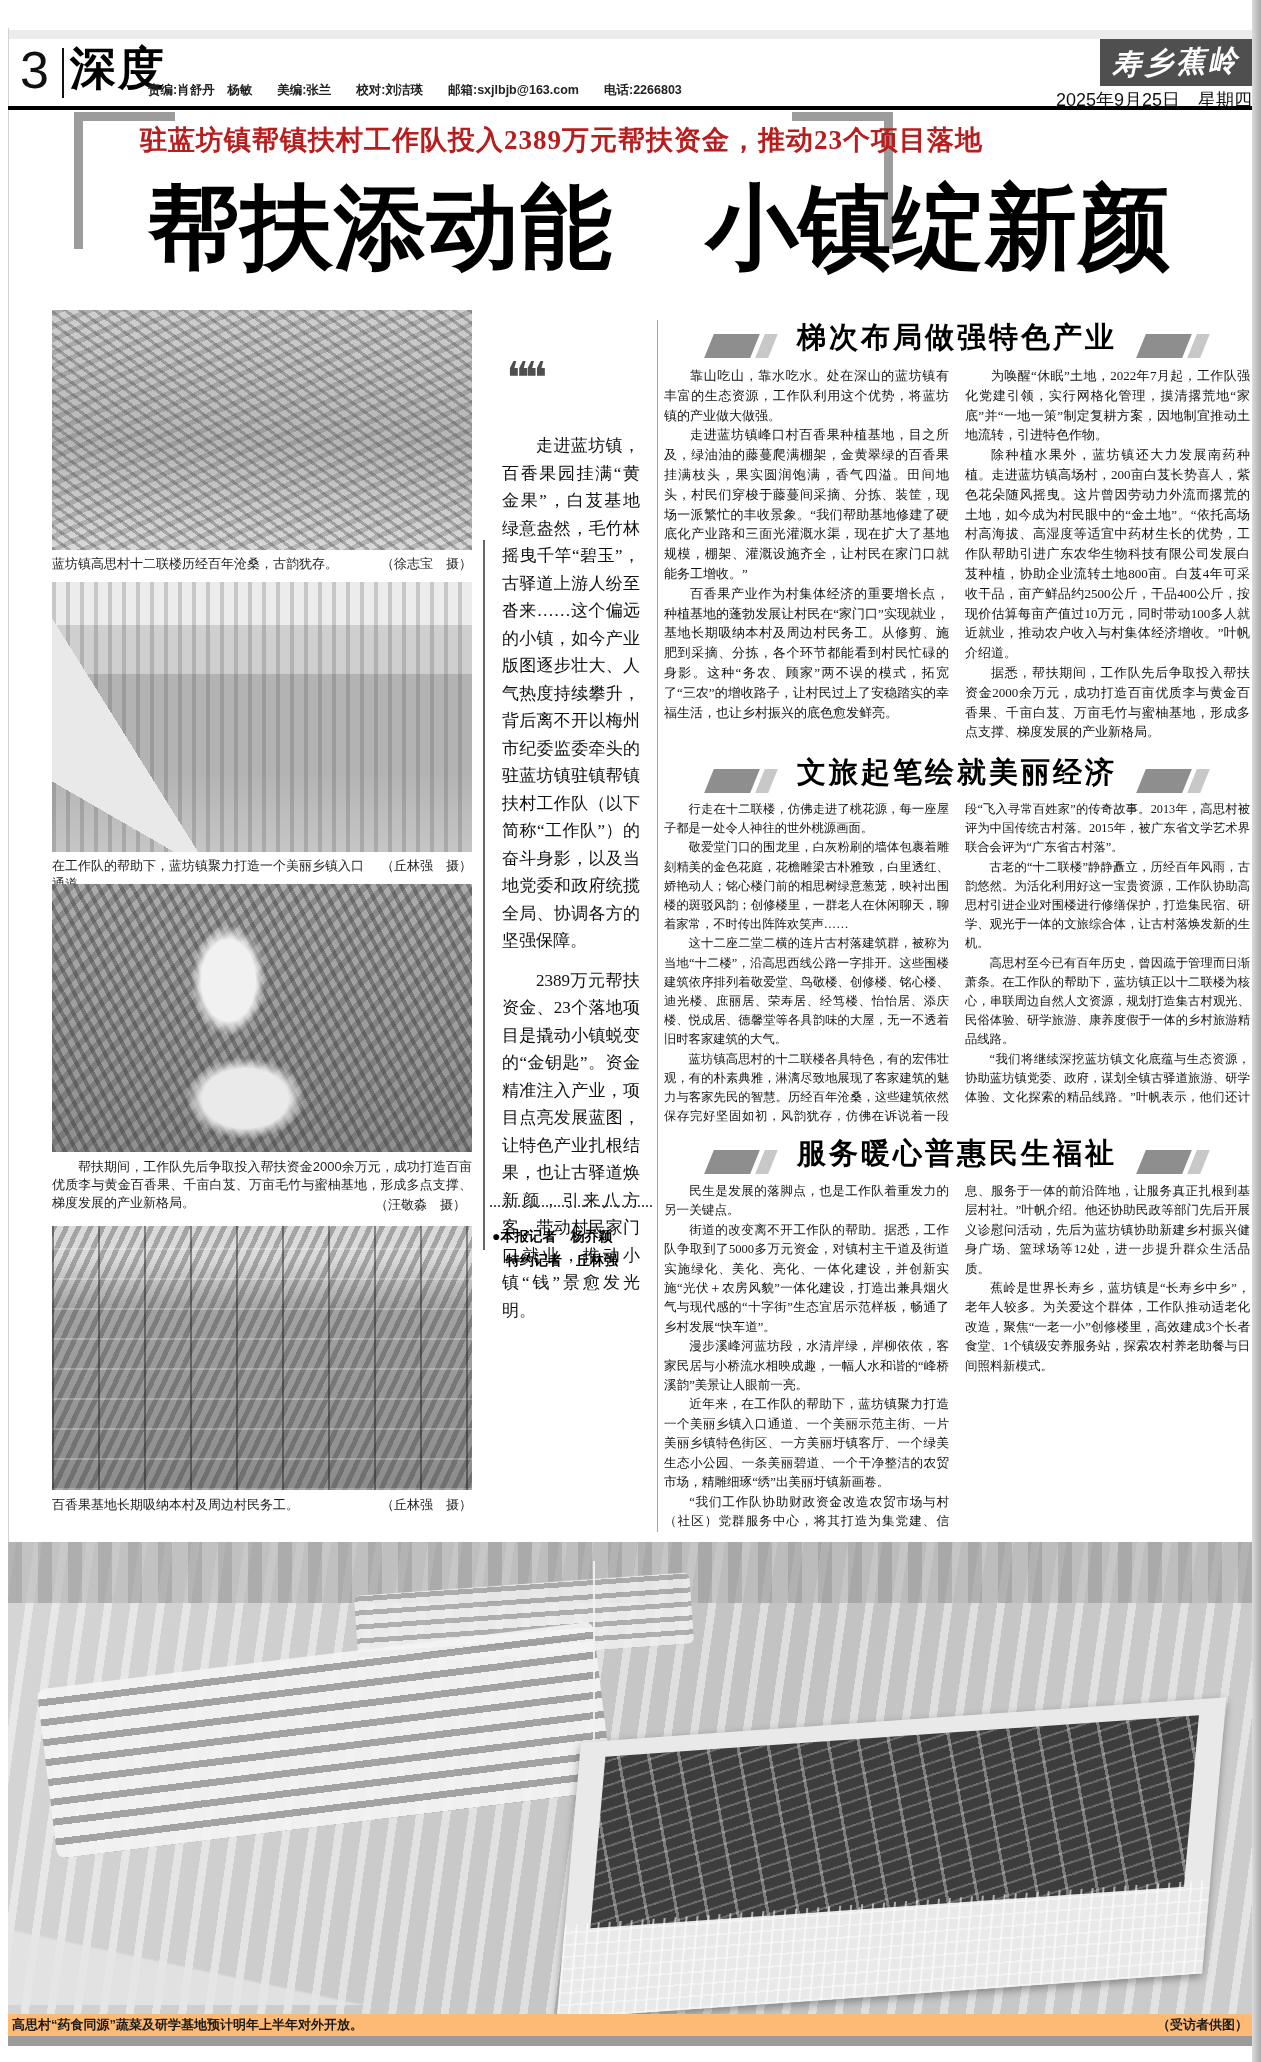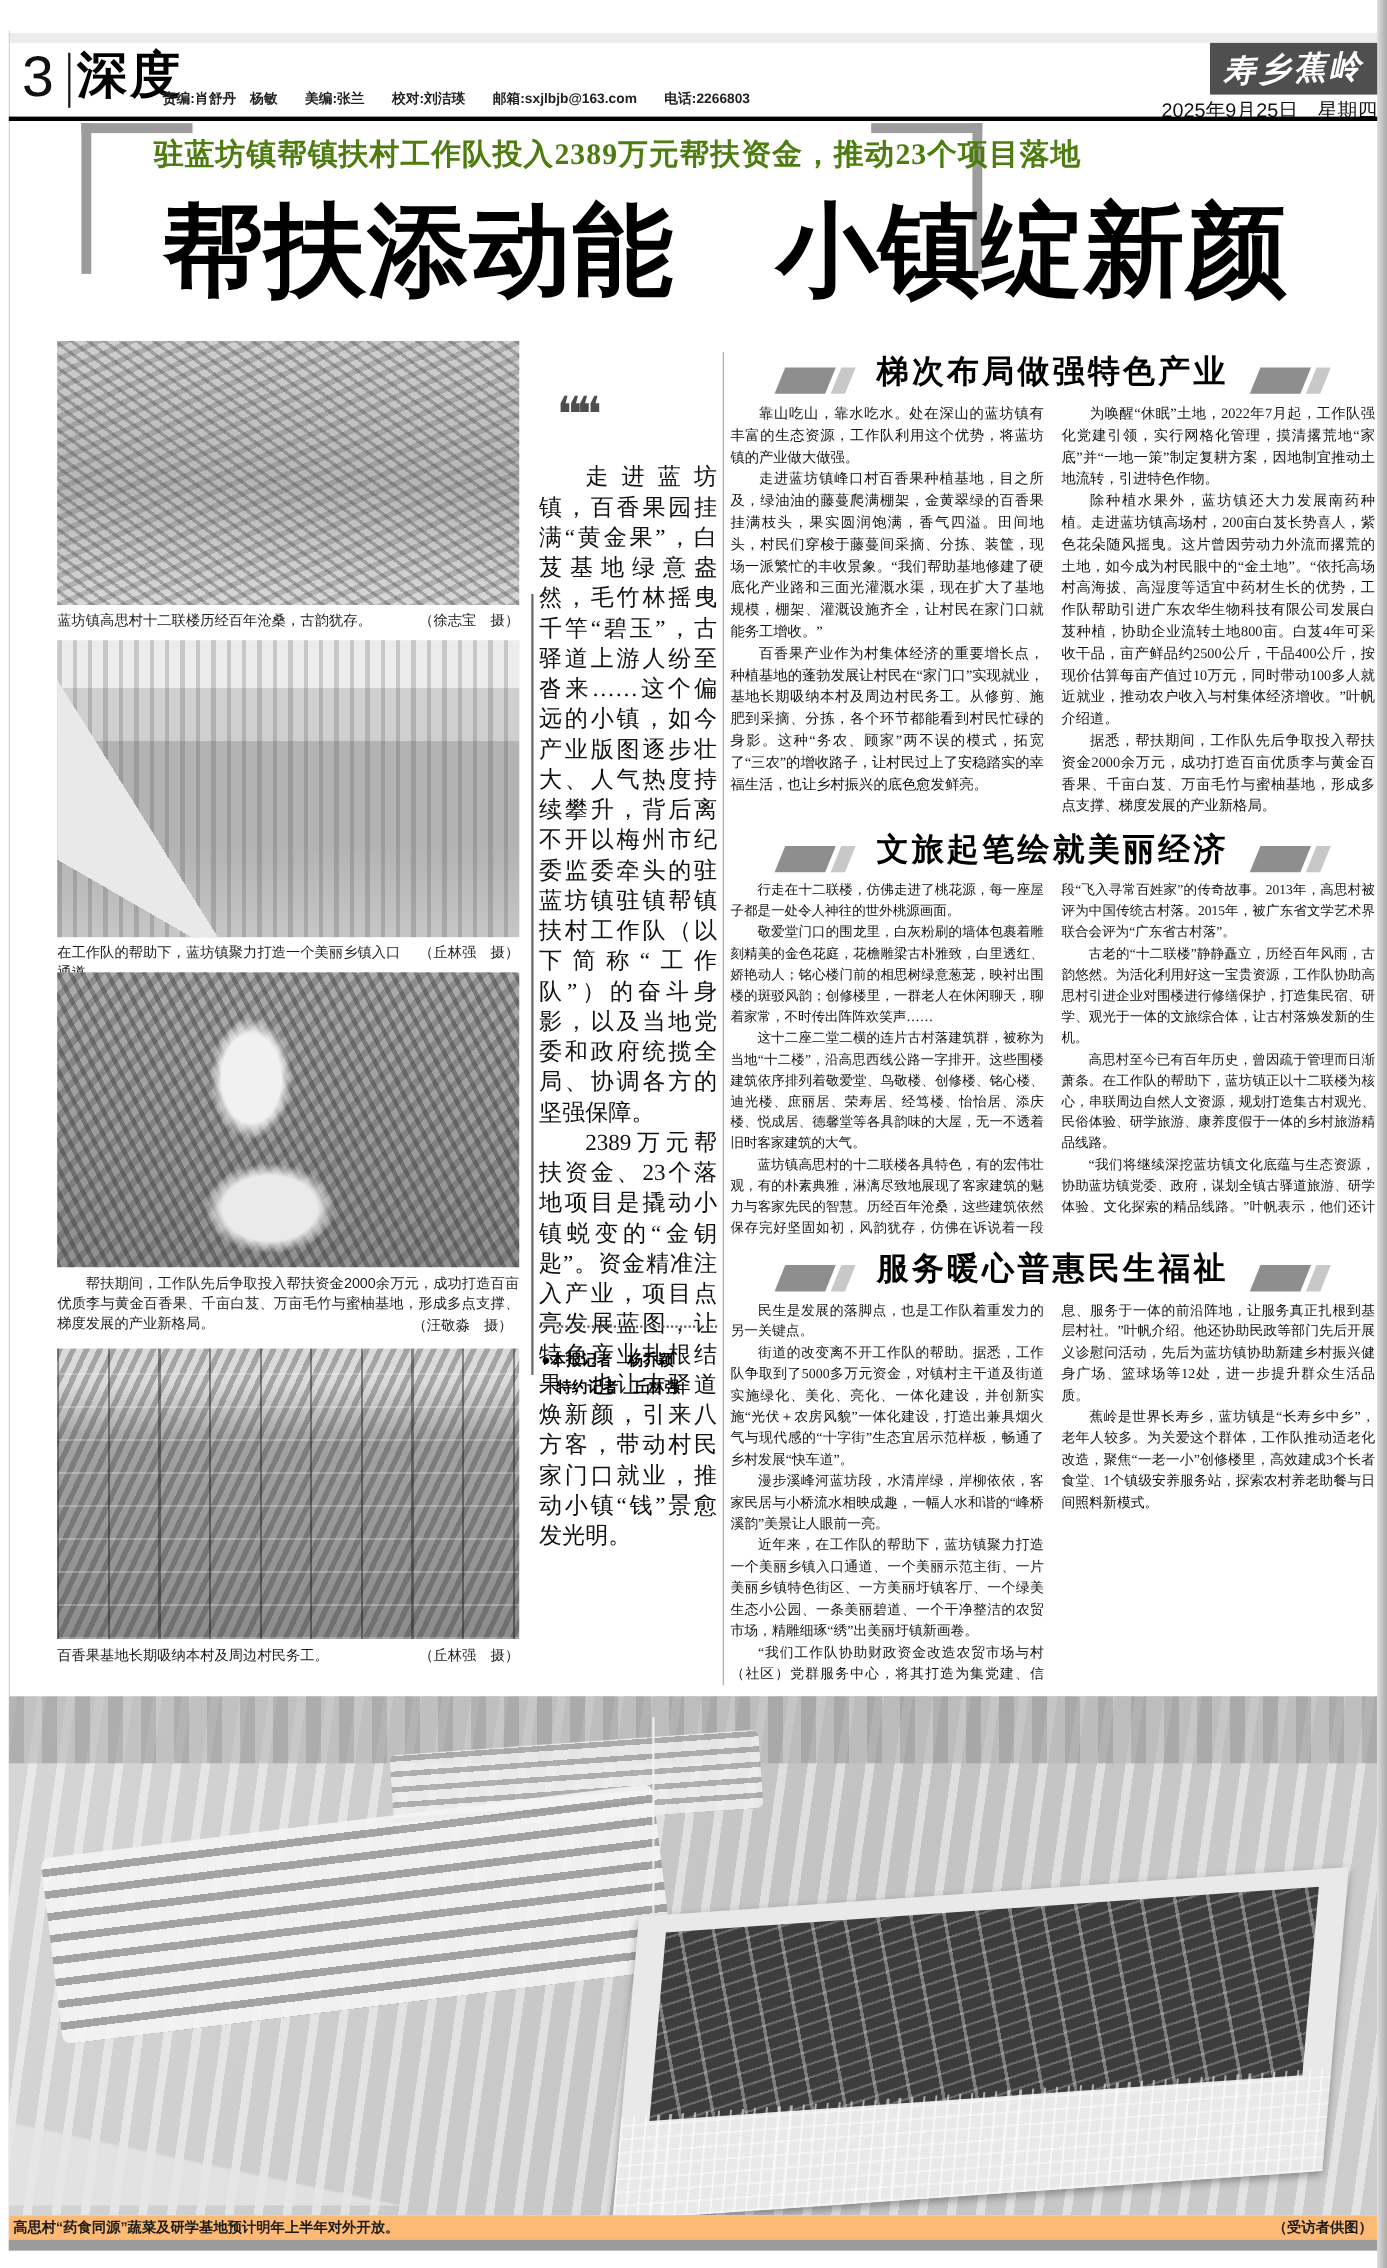--- a/index.html
+++ b/index.html
@@ -21,21 +21,21 @@
   .section-title{left:70px;top:40px;font-size:46px;line-height:56px;font-weight:900;font-family:"Liberation Sans",sans-serif;letter-spacing:2px;color:#000;}
   .credits-line{left:148px;top:82px;font-size:12.5px;font-weight:700;font-family:"Liberation Sans",sans-serif;color:#222;}
   .masthead{left:1100px;top:39px;width:152px;height:47px;background:#4f4f4f;display:flex;align-items:center;justify-content:center;}
   .masthead span{color:#fff;font-weight:900;font-style:italic;font-size:29px;letter-spacing:3px;transform:rotate(-2deg);}
   .date-line{left:0;top:88px;width:1252px;text-align:right;font-size:18px;font-family:"Liberation Sans",sans-serif;color:#111;}
   .header-rule{left:8px;top:106px;width:1244px;height:4px;background:#000;}
 
   
   .bracket-l{left:74px;top:112px;width:92px;height:128px;border-left:9px solid #9c9c9c;border-top:9px solid #9c9c9c;}
   .bracket-r{left:792px;top:112px;width:92px;height:128px;border-right:9px solid #9c9c9c;border-top:9px solid #9c9c9c;}
-  .kicker{left:140px;top:122px;width:980px;font-size:27px;font-weight:700;letter-spacing:1px;color:#4d7c0f;}
+  .kicker{left:140px;top:122px;width:980px;font-size:27px;font-weight:700;letter-spacing:1px;color:#b91c1c;}
   .headline{left:148px;top:172px;width:1080px;font-size:92px;line-height:112px;font-weight:900;letter-spacing:1px;color:#000;white-space:nowrap;}
 
   
   .vrule-1{left:483px;top:540px;width:2px;height:710px;background:#666;}
   .vrule-2{left:657px;top:320px;width:1px;height:1212px;background:#a5a5a5;}
 
   
   .ph{left:52px;width:420px;overflow:hidden;background:#c9c9c9;}
   .ph1{top:310px;height:240px;background:
     repeating-linear-gradient(37deg,rgba(55,55,55,.30) 0 3px,transparent 3px 9px),
@@ -60,21 +60,21 @@
   .cap{left:52px;width:420px;font-family:"Liberation Sans",sans-serif;font-size:13px;line-height:18px;color:#1c1c1c;display:flex;justify-content:space-between;}
   .cap .cap-credit{white-space:nowrap;margin-left:8px;}
   .cap1{top:555px;} .cap2{top:857px;} .cap4{top:1496px;}
   .cap3{top:1158px;display:block;position:absolute;height:56px;}
   .cap3 .cap-text{display:block;text-indent:2em;text-align:justify;}
   .cap3 .cap-credit{position:absolute;right:6px;bottom:0;}
 
   
   .quote-icon{left:506px;top:356px;font-size:44px;line-height:44px;color:#4e4e4e;letter-spacing:-6px;font-family:"DejaVu Sans",sans-serif;}
   .intro-col{left:490px;top:420px;width:162px;}
-  .intro-col p{margin:0;text-indent:2em;font-size:21px;line-height:27.5px;text-align:justify;color:#111;}
+  .intro-col p{margin:12px;text-indent:2em;font-size:17px;line-height:27.5px;text-align:justify;color:#111;}
   .dotted-rule{left:490px;top:1205px;width:162px;border-top:2px dotted #555;}
   .byline{left:492px;top:1224px;width:170px;font-family:"Liberation Sans",sans-serif;font-weight:700;font-size:14px;line-height:24px;color:#000;}
   .byline .b2{padding-left:14px;}
 
   
   .sec-head{left:664px;width:586px;height:38px;display:flex;align-items:flex-end;justify-content:center;gap:24px;}
   .sec-head .title{font-size:29px;font-weight:900;letter-spacing:3px;color:#000;white-space:nowrap;}
   .decor{display:flex;gap:5px;}
   .decor .d1{width:46px;height:24px;background:#8e8e8e;transform:skewX(-22deg);}
   .decor .d2{width:13px;height:24px;background:#c8c8c8;transform:skewX(-22deg);}

